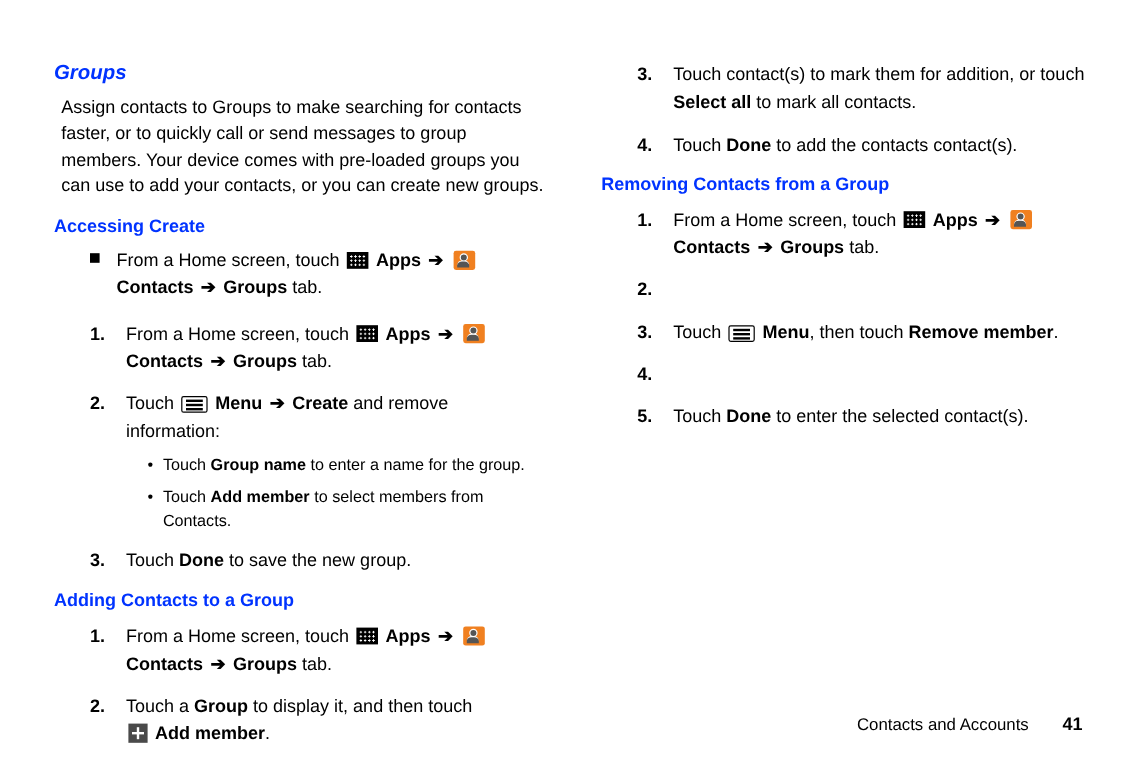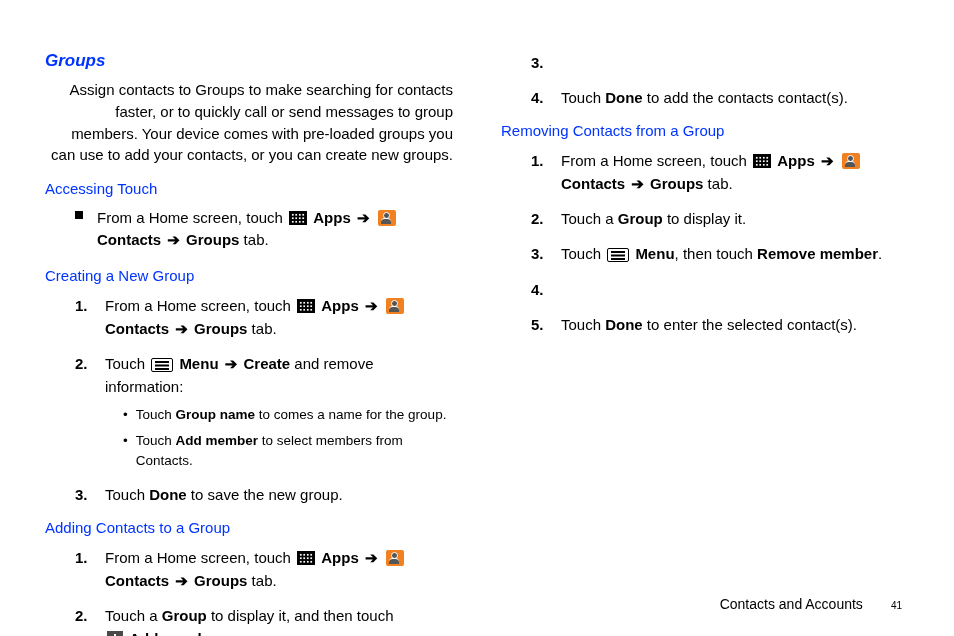--- a/index.html
+++ b/index.html
@@ -26,25 +26,24 @@
       color: #0033ff;
       font-weight: bold;
       font-style: italic;
       font-size: 17px;
       margin-bottom: 8px;
     }
     .intro-text {
       line-height: 1.45;
       margin-bottom: 14px;
       padding-left: 6px;
-      text-align: right;
     }
     .subsection-title {
       color: #0033ff;
-      font-weight: normal;
+      font-weight: bold;
       font-size: 15px;
       margin-bottom: 10px;
     }
     .bullet-item {
       display: flex;
       padding-left: 30px;
       margin-bottom: 16px;
       line-height: 1.45;
     }
     .bullet-marker {
@@ -166,49 +165,48 @@
     .footer {
       position: absolute;
       bottom: 24px;
       right: 52px;
       font-size: 14px;
       display: flex;
       align-items: baseline;
       gap: 28px;
       justify-content: center;
     }
-    .page-num { font-size: 10px; }
+    .page-num { font-size: 15px; font-weight: bold; }
   </style>
 </head>
 <body>
 
 <div class="page-container">
 
   <div class="column">
 
     <div class="section-title">Groups</div>
 
     <div class="intro-text">Assign contacts to Groups to make searching for contacts faster, or to quickly call or send messages to group members. Your device comes with pre-loaded groups you can use to add your contacts, or you can create new groups.</div>
 
-    <div class="subsection-title">Accessing Touch</div>
+    <div class="subsection-title">Accessing Create</div>
     <div class="bullet-item">
       <span class="bullet-marker"></span>
       <span class="item-body">
         <span>From a Home screen, touch </span>
         <span class="icon-apps"></span>
         <span class="bold">Apps</span>
         <span class="arrow">➔</span>
         <span class="icon-contacts"></span>
         <span class="bold">Contacts</span>
         <span class="arrow">➔</span>
         <span class="bold">Groups</span><span> tab.</span>
       </span>
     </div>
 
-    <div class="subsection-title">Creating a New Group</div>
 
     <div class="num-item">
       <span class="num-marker">1.</span>
       <span class="item-body">
         <span>From a Home screen, touch </span>
         <span class="icon-apps"></span>
         <span class="bold">Apps</span>
         <span class="arrow">➔</span>
         <span class="icon-contacts"></span>
         <span class="bold">Contacts</span>
@@ -220,21 +218,21 @@
     <div class="num-item">
       <span class="num-marker">2.</span>
       <span class="item-body">
         <span>Touch </span>
         <span class="icon-menu"></span>
         <span class="bold">Menu</span>
         <span class="arrow">➔</span>
         <span class="bold">Create</span><span> and remove information:</span>
         <div class="sub-bullet">
           <span class="dot">•</span>
-          <span><span>Touch </span><span class="bold">Group name</span><span> to comes a name for the group.</span></span>
+          <span><span>Touch </span><span class="bold">Group name</span><span> to enter a name for the group.</span></span>
         </div>
         <div class="sub-bullet">
           <span class="dot">•</span>
           <span><span>Touch </span><span class="bold">Add member</span><span> to select members from Contacts.</span></span>
         </div>
       </span>
     </div>
 
     <div class="num-item">
       <span class="num-marker">3.</span>
@@ -267,20 +265,23 @@
         <span class="bold">Add member</span><span>.</span>
       </span>
     </div>
 
   </div>
 
   <div class="column">
 
     <div class="num-item">
       <span class="num-marker">3.</span>
+      <span class="item-body">
+        <span>Touch contact(s) to mark them for addition, or touch </span><span class="bold">Select all</span><span> to mark all contacts.</span>
+      </span>
     </div>
 
     <div class="num-item">
       <span class="num-marker">4.</span>
       <span class="item-body">
         <span>Touch </span><span class="bold">Done</span><span> to add the contacts contact(s).</span>
       </span>
     </div>
 
     <div class="subsection-title">Removing Contacts from a Group</div>
@@ -294,23 +295,20 @@
         <span class="arrow">➔</span>
         <span class="icon-contacts"></span>
         <span class="bold">Contacts</span>
         <span class="arrow">➔</span>
         <span class="bold">Groups</span><span> tab.</span>
       </span>
     </div>
 
     <div class="num-item">
       <span class="num-marker">2.</span>
-      <span class="item-body">
-        <span>Touch a </span><span class="bold">Group</span><span> to display it.</span>
-      </span>
     </div>
 
     <div class="num-item">
       <span class="num-marker">3.</span>
       <span class="item-body">
         <span>Touch </span>
         <span class="icon-menu"></span>
         <span class="bold">Menu</span><span>, then touch </span><span class="bold">Remove member</span><span>.</span>
       </span>
     </div>

